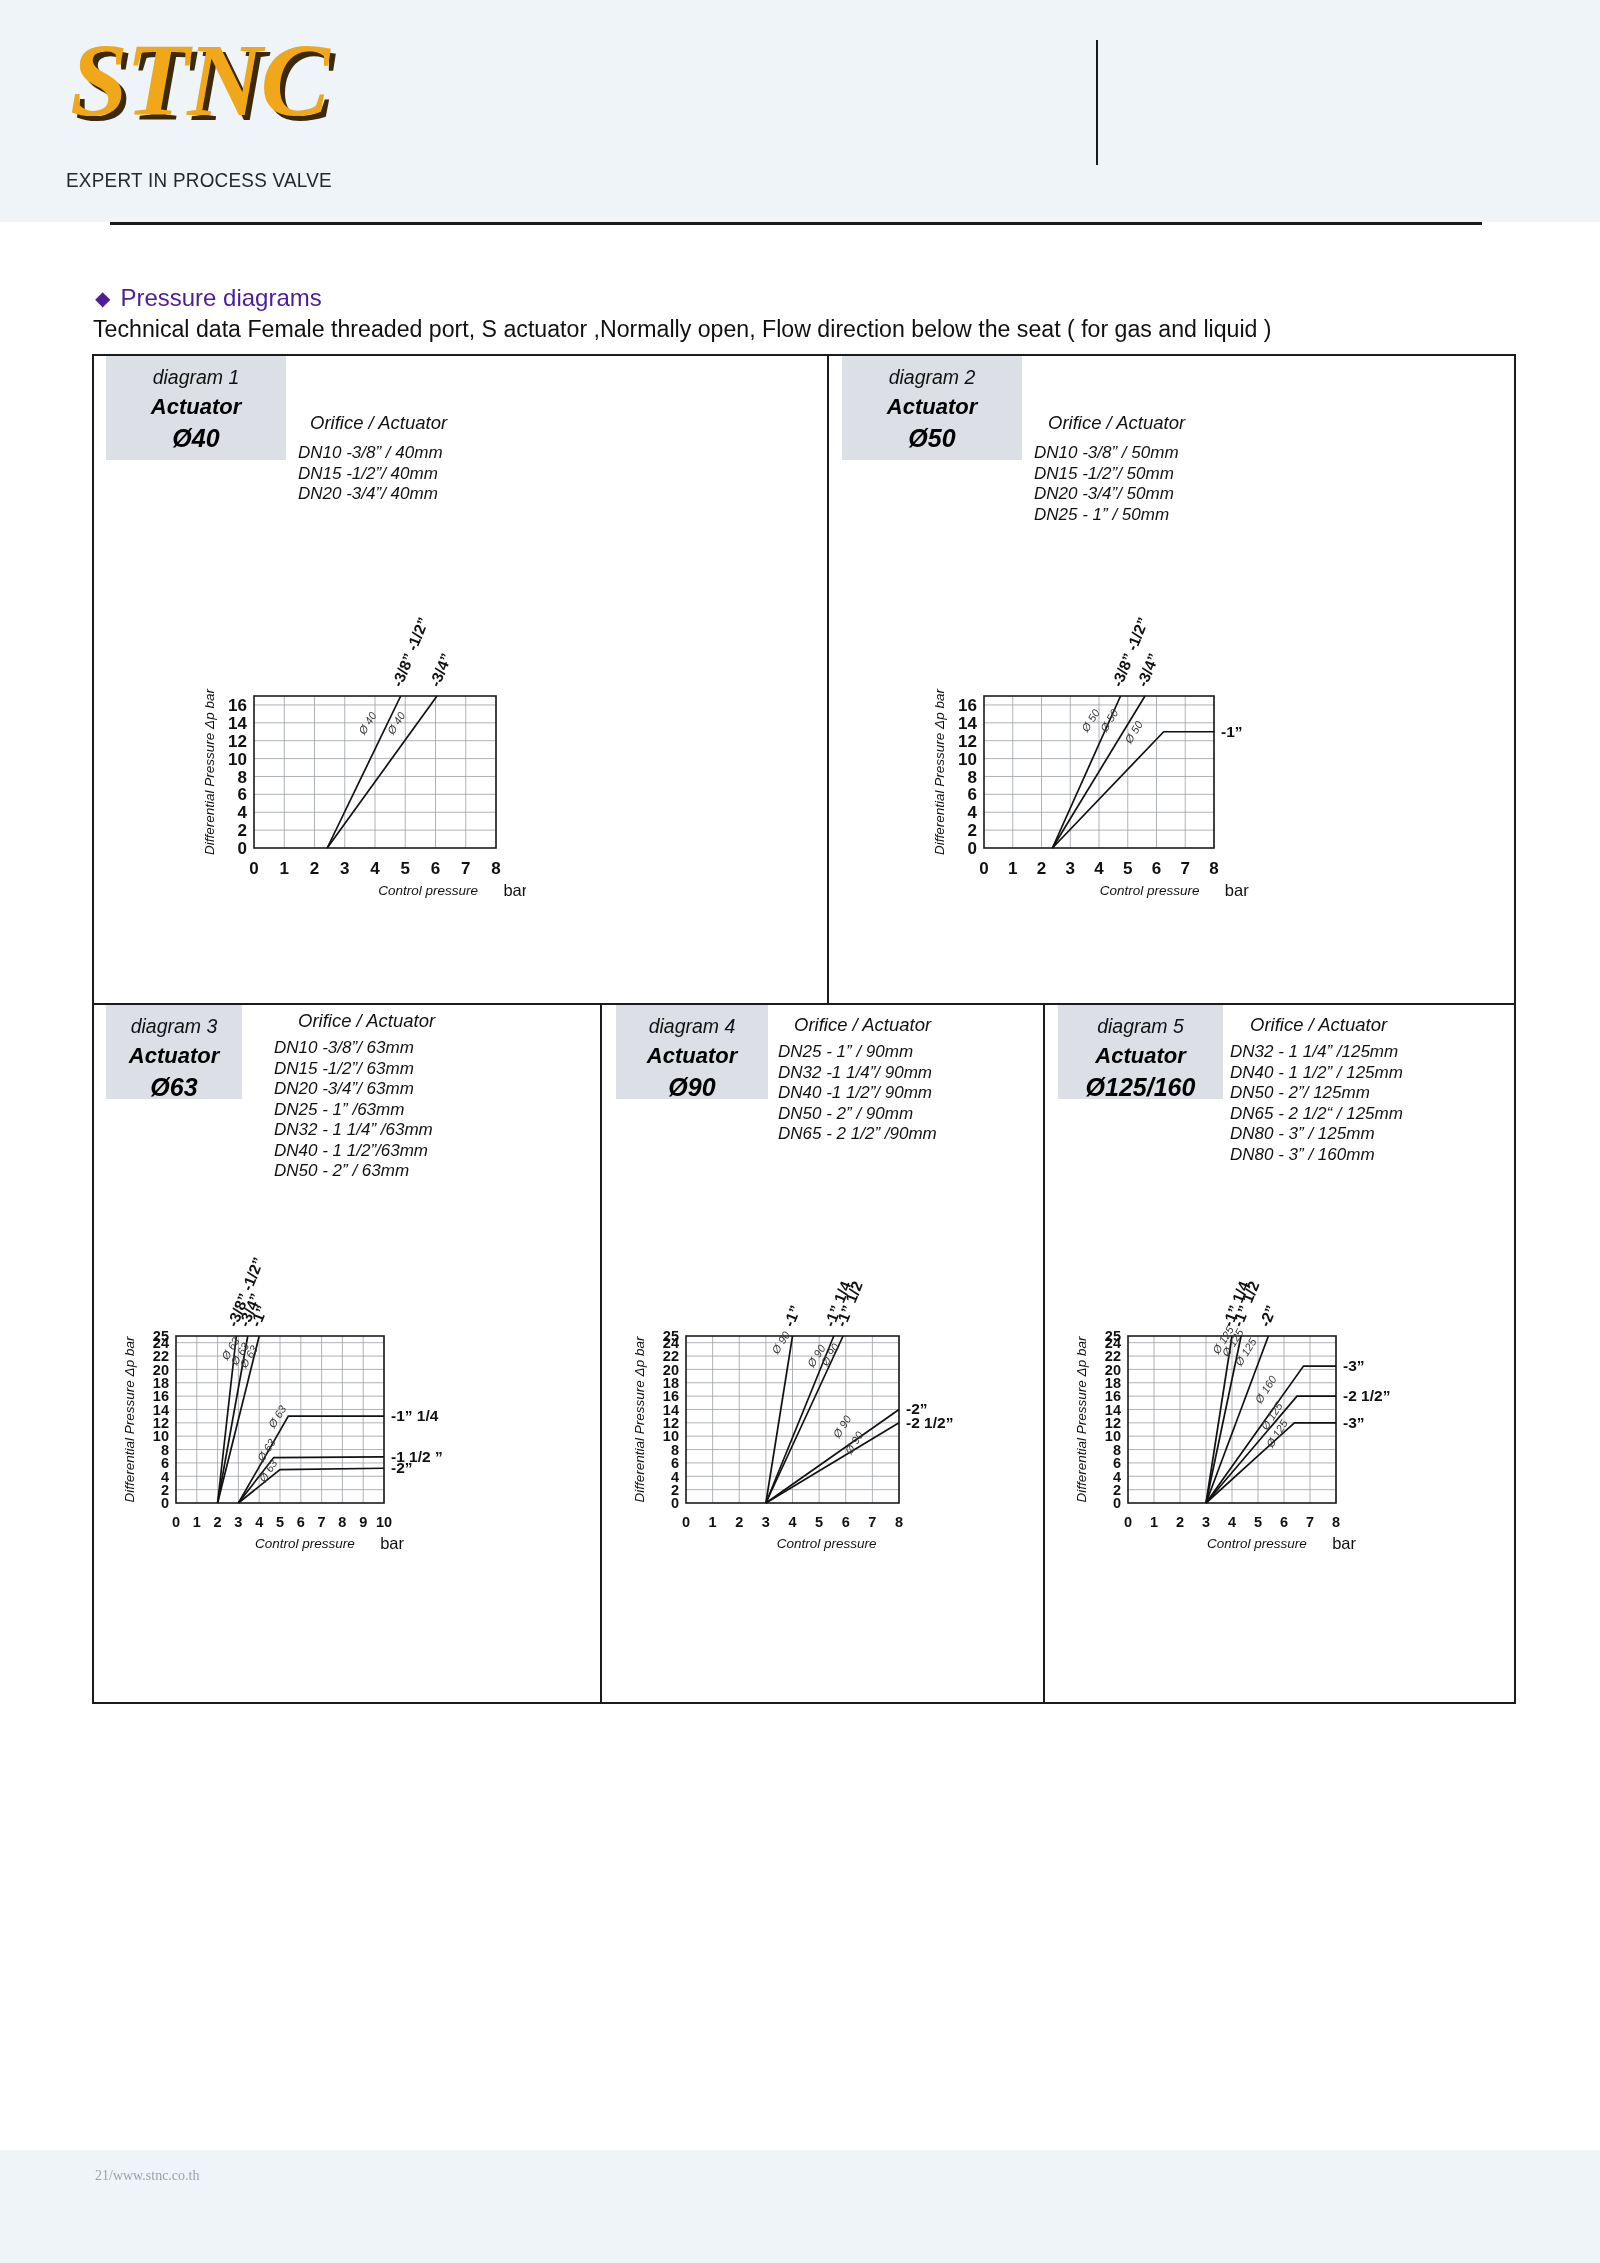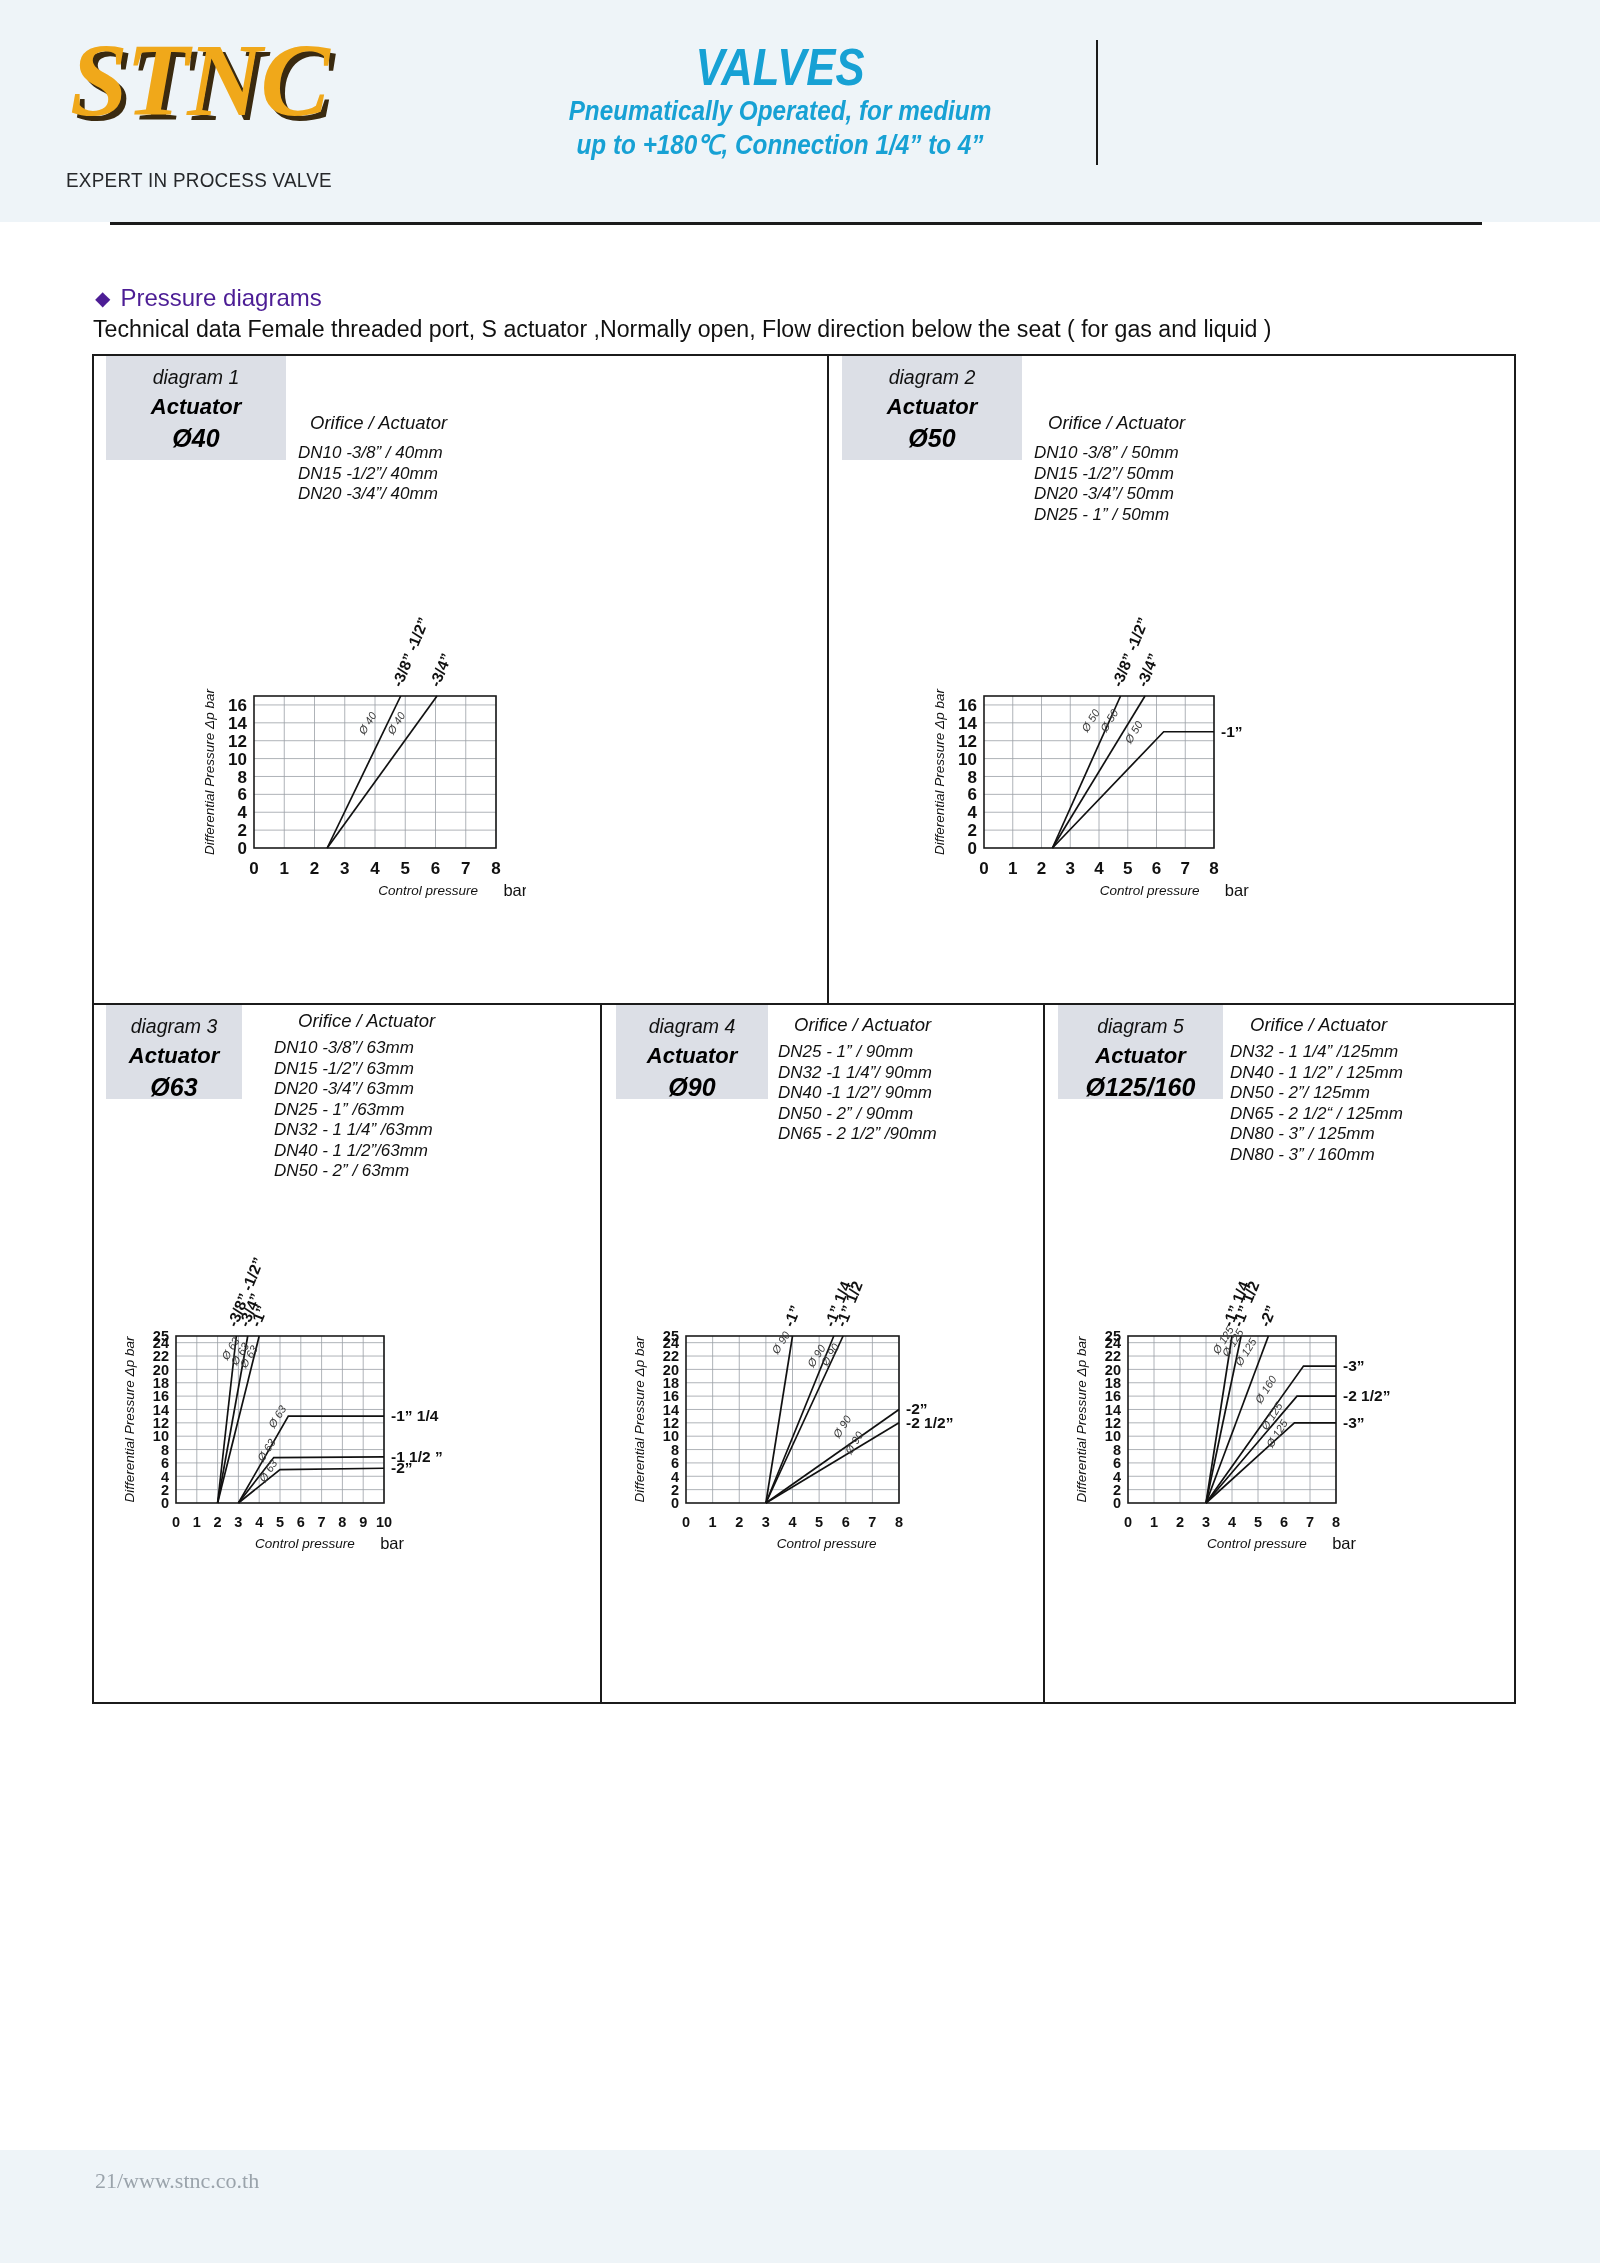--- a/index.html
+++ b/index.html
@@ -92,36 +92,31 @@
   .chartwrap svg{display:block;}
   .lbl{font-family:"Liberation Sans",sans-serif;font-weight:bold;fill:#111;}
   .tick{font-family:"Liberation Sans",sans-serif;font-weight:bold;fill:#111;}
   .axname{font-family:"Liberation Sans",sans-serif;font-style:italic;fill:#111;}
   .barlbl{font-family:"Liberation Sans",sans-serif;fill:#111;}
   .phi{font-family:"Liberation Sans",sans-serif;font-style:italic;fill:#3a3a3a;}
 
   
   #footer{position:absolute;left:0;top:2150px;width:1600px;height:113px;background:#eef4f8;}
   #footer-text{position:absolute;left:95px;top:2168px;font-family:"Liberation Serif",serif;
-               font-size:22px;color:#9aa3ab;white-space:nowrap;}
+               font-size:14px;color:#9aa3ab;white-space:nowrap;}
 </style>
 </head>
 <body>
 
 <div id="header">
   <div id="logo-block">
     <div id="logo-word">STNC</div>
   </div>
   <div id="logo-tag">EXPERT IN PROCESS VALVE</div>
 
-  <div id="center-block">
-    <div id="valves-title">VALVES</div>
-    <div class="center-sub">Pneumatically Operated, for medium</div>
-    <div class="center-sub">up to +180℃, Connection 1/4” to 4”</div>
-  </div>
 
   <div id="divider-v"></div>
 
   <div id="header-rule"></div>
 </div>
 
 <div id="sect-title">
   <span class="dia">◆</span><span>Pressure diagrams</span>
 </div>
 <div id="sect-sub">Technical data Female threaded port, S actuator ,Normally open, Flow direction below the seat ( for gas and liquid )</div>

